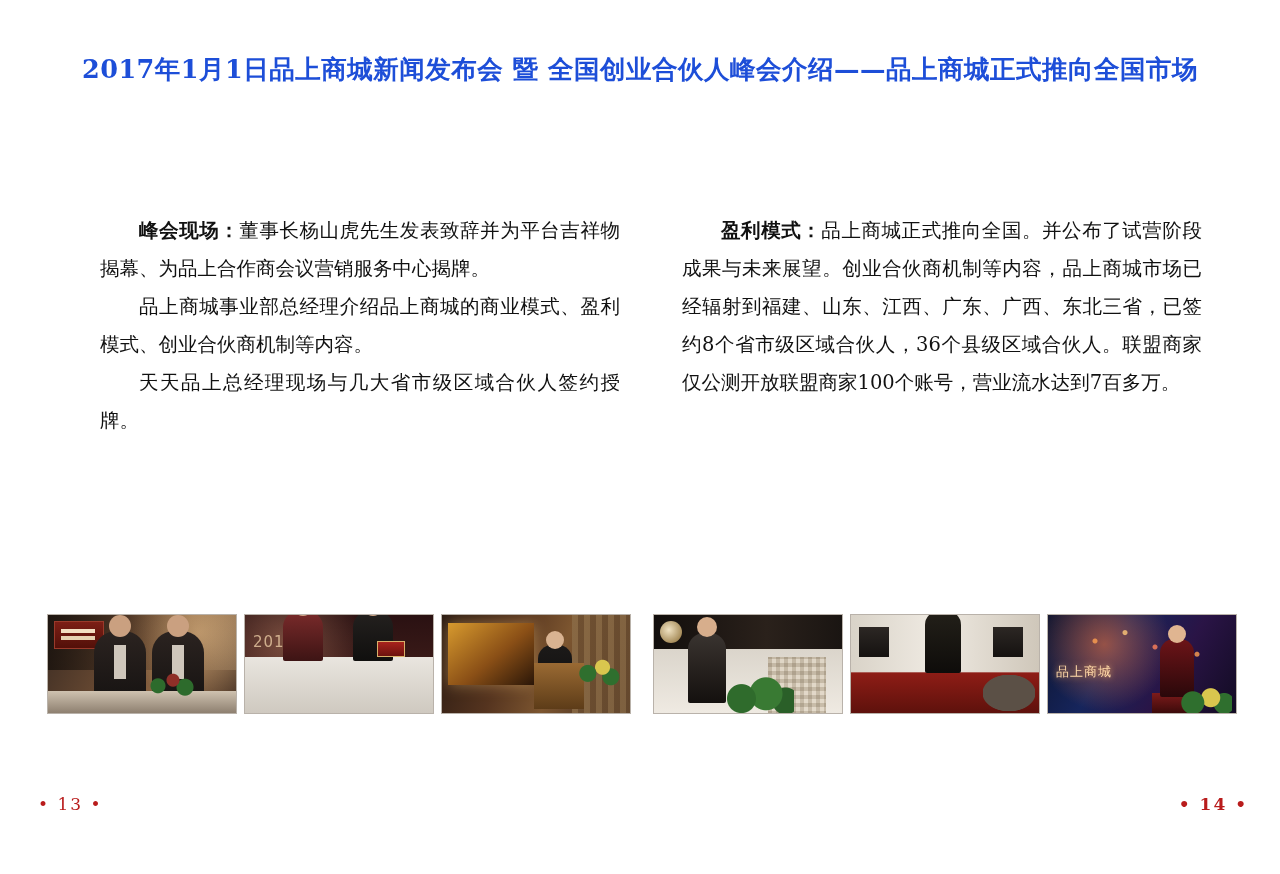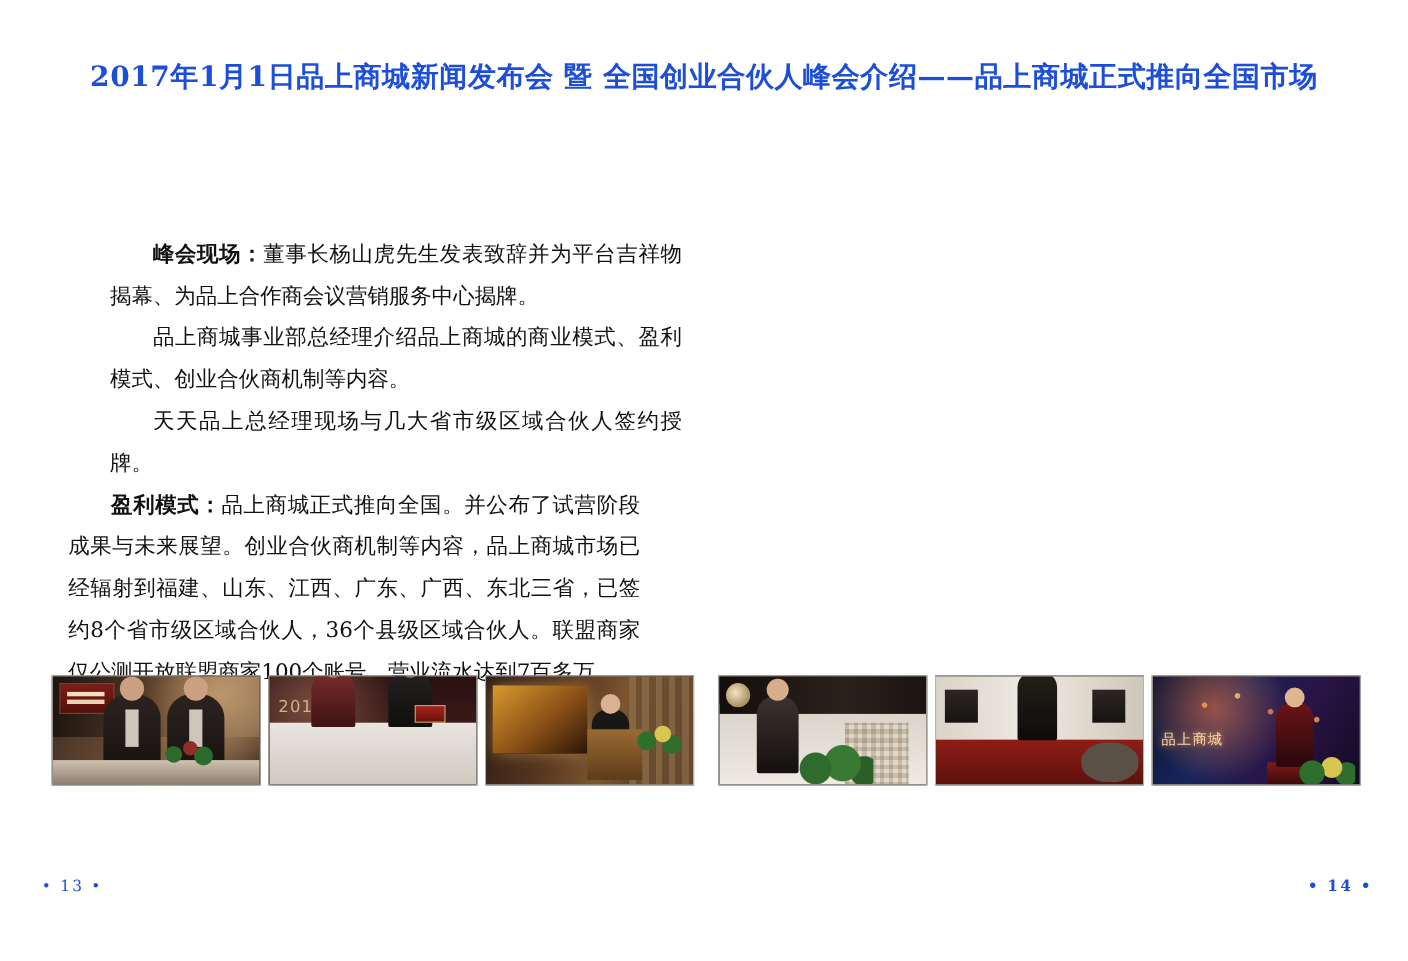--- a/index.html
+++ b/index.html
@@ -33,21 +33,20 @@
     color: #1d4ed8;
     font-family: "DejaVu Serif", "Liberation Serif", serif;
     white-space: nowrap;
   }
   .columns {
     position: absolute;
     top: 212px;
     left: 0;
     width: 1280px;
     display: flex;
-    flex-direction: column;
     justify-content: flex-start;
   }
   .col {
     width: 520px;
     box-sizing: border-box;
   }
   .col-left { margin-left: 100px; }
   .col-right { margin-left: 62px; }
   .para {
     font-size: 19.5px;
@@ -290,22 +289,22 @@
                 radial-gradient(circle at 86% 72%, #2f6f2e 0 10px, transparent 11px);
   }
   .ph6 .podium6 {
     position: absolute; right: 36px; bottom: 0; width: 48px; height: 20px;
     background: linear-gradient(180deg,#7d1b1b,#3c0a0a);
   }
 
   .page-number {
     position: absolute;
     bottom: 60px;
-    font-size: 14px;
-    color: #1d4ed8;
+    font-size: 17px;
+    color: #b91c1c;
     font-family: "DejaVu Serif", "Liberation Serif", serif;
     letter-spacing: 2px;
   }
   .pn-left { left: 38px; }
   .pn-right { right: 32px; font-weight: bold; }
 </style>
 </head>
 <body>
 
 <div class="page">

